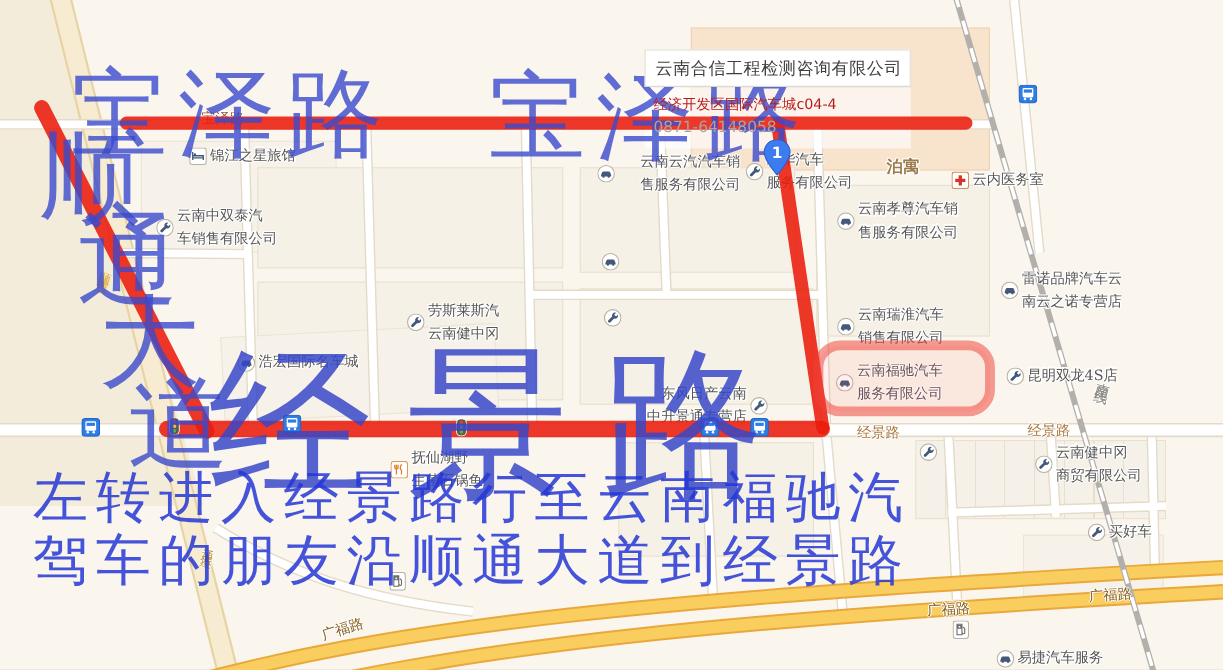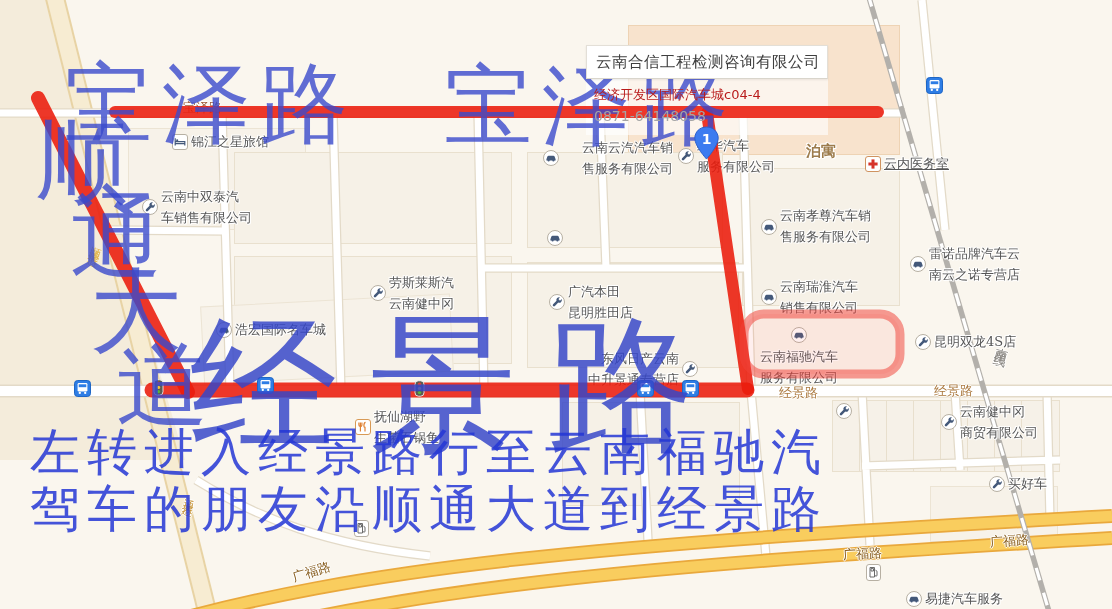--- a/index.html
+++ b/index.html
@@ -172,33 +172,33 @@
         <div>
           <div>经华汽车</div>
           <div>服务有限公司</div>
         </div>
       </div>
       <div class="poi area" style="left: 806px; top: 141px;">
         <div>
           <div>泊寓</div>
         </div>
       </div>
-      <div class="poi" style="left: 865px; top: 153px; text-decoration: underline;">
+      <div class="poi" style="left: 865px; top: 153px;">
         <span>
           <svg class="ic" width="16" height="16" viewBox="0 0 16 16">
             <rect x="0.5" y="0.5" width="15" height="15" rx="2.5" fill="#fff" stroke="#cf9360"></rect>
             <rect x="3.4" y="6.5" width="9.2" height="3" fill="#d6342a"></rect>
             <rect x="6.5" y="3.4" width="3" height="9.2" fill="#d6342a"></rect>
           </svg>
         </span>
         <div>
           <div>云内医务室</div>
         </div>
       </div>
-      <div class="poi" style="left: 761px; top: 206px; font-family: Liberation Mono, monospace;">
+      <div class="poi" style="left: 761px; top: 180px;">
         <span>
           <svg class="ic" width="16" height="16" viewBox="0 0 16 16">
             <rect x="0.5" y="0.5" width="15" height="15" rx="7.5" fill="#fff" stroke="#b7b0a3"></rect>
             <path d="M3.4 9.2 L4.4 6.6 C4.6 6.1 5 5.8 5.6 5.8 L10.4 5.8 C11 5.8 11.4 6.1 11.6 6.6 L12.6 9.2 L12.6 10.5 L11.5 10.5 A1.1 1.1 0 0 1 9.3 10.5 L6.7 10.5 A1.1 1.1 0 0 1 4.5 10.5 L3.4 10.5 Z" fill="#44597a"></path>
           </svg>
         </span>
         <div>
           <div>云南孝尊汽车销</div>
           <div>售服务有限公司</div>
         </div>
@@ -235,24 +235,20 @@
           <div>云南健中冈</div>
         </div>
       </div>
       <div class="poi" style="left: 549px; top: 281px;">
         <span>
           <svg class="ic" width="16" height="16" viewBox="0 0 16 16">
             <rect x="0.5" y="0.5" width="15" height="15" rx="7.5" fill="#fff" stroke="#b7b0a3"></rect>
             <path d="M11 3.4 a2.7 2.7 0 0 0-3.5 3.4 L4.1 10.2 a1.25 1.25 0 1 0 1.8 1.8 L9.3 8.6 a2.7 2.7 0 0 0 3.4-3.5 L11 6.7 L9.4 5.1 Z" fill="#44597a"></path>
           </svg>
         </span>
-        <div>
-          <div>广汽本田</div>
-          <div>昆明胜田店</div>
-        </div>
       </div>
       <div class="poi" style="left: 761px; top: 276px;">
         <span>
           <svg class="ic" width="16" height="16" viewBox="0 0 16 16">
             <rect x="0.5" y="0.5" width="15" height="15" rx="7.5" fill="#fff" stroke="#b7b0a3"></rect>
             <path d="M3.4 9.2 L4.4 6.6 C4.6 6.1 5 5.8 5.6 5.8 L10.4 5.8 C11 5.8 11.4 6.1 11.6 6.6 L12.6 9.2 L12.6 10.5 L11.5 10.5 A1.1 1.1 0 0 1 9.3 10.5 L6.7 10.5 A1.1 1.1 0 0 1 4.5 10.5 L3.4 10.5 Z" fill="#44597a"></path>
           </svg>
         </span>
         <div>
           <div>云南瑞淮汽车</div>
@@ -275,21 +271,21 @@
           <svg class="ic" width="16" height="16" viewBox="0 0 16 16">
             <rect x="0.5" y="0.5" width="15" height="15" rx="7.5" fill="#fff" stroke="#b7b0a3"></rect>
             <path d="M11 3.4 a2.7 2.7 0 0 0-3.5 3.4 L4.1 10.2 a1.25 1.25 0 1 0 1.8 1.8 L9.3 8.6 a2.7 2.7 0 0 0 3.4-3.5 L11 6.7 L9.4 5.1 Z" fill="#44597a"></path>
           </svg>
         </span>
         <div>
           <div>东风日产云南</div>
           <div>中升景通专营店</div>
         </div>
       </div>
-      <div class="poi" style="left: 760px; top: 327px; flex-direction: column;">
+      <div class="poi" style="left: 760px; top: 327px;">
         <span>
           <svg class="ic" width="16" height="16" viewBox="0 0 16 16">
             <rect x="0.5" y="0.5" width="15" height="15" rx="7.5" fill="#fff" stroke="#b7b0a3"></rect>
             <path d="M3.4 9.2 L4.4 6.6 C4.6 6.1 5 5.8 5.6 5.8 L10.4 5.8 C11 5.8 11.4 6.1 11.6 6.6 L12.6 9.2 L12.6 10.5 L11.5 10.5 A1.1 1.1 0 0 1 9.3 10.5 L6.7 10.5 A1.1 1.1 0 0 1 4.5 10.5 L3.4 10.5 Z" fill="#44597a"></path>
           </svg>
         </span>
         <div>
           <div>云南福驰汽车</div>
           <div>服务有限公司</div>
         </div>

